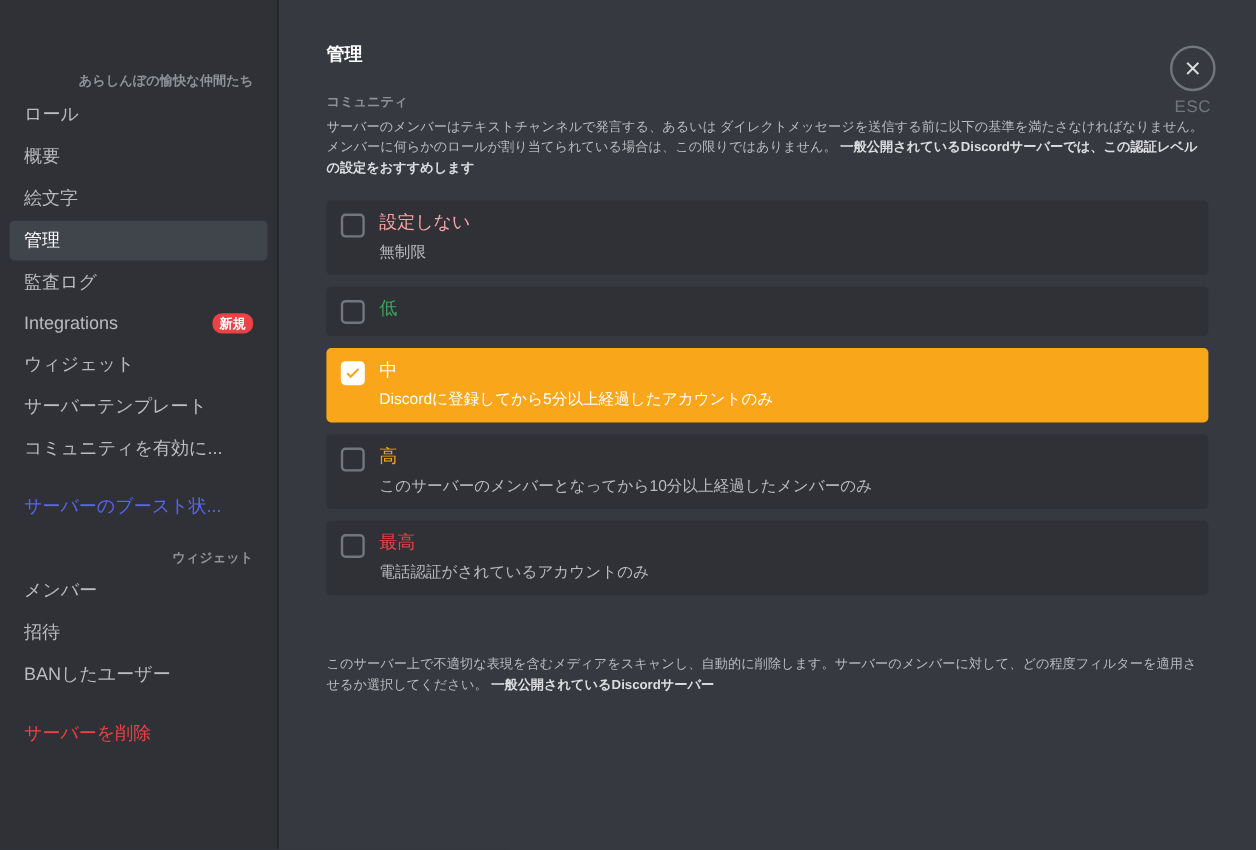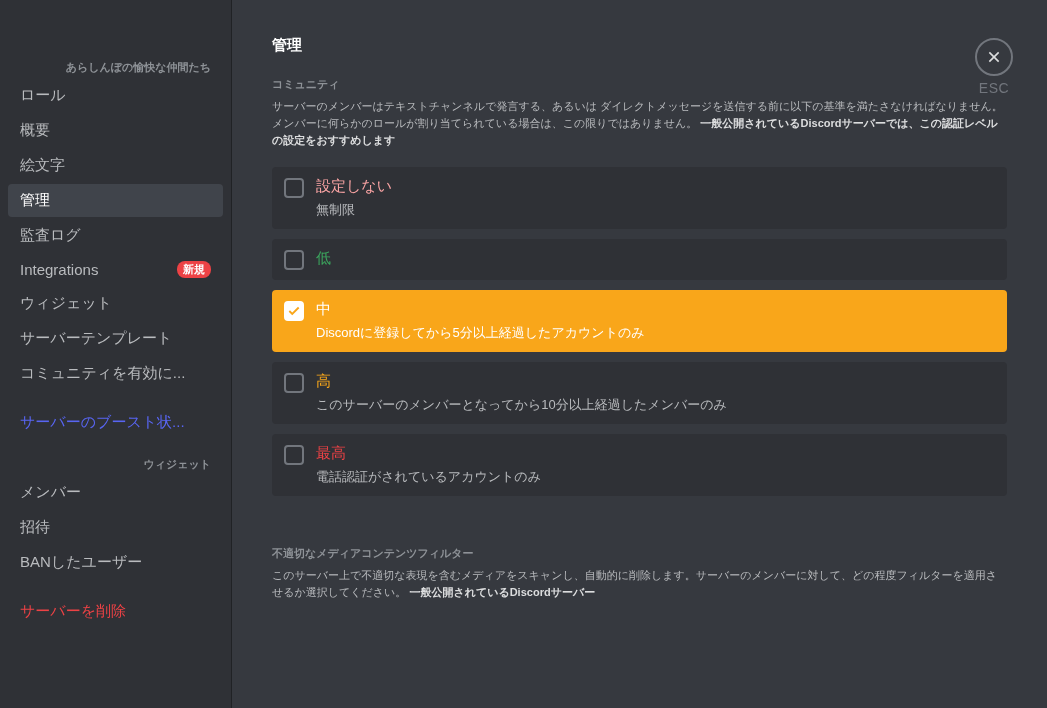--- a/index.html
+++ b/index.html
@@ -247,21 +247,20 @@
     <div class="option">
       <div class="check"></div>
       <div>
         <div class="label label-highest">最高</div>
         <div class="desc">電話認証がされているアカウントのみ</div>
       </div>
     </div>
 
     <div class="gap-large"></div>
 
-    <div class="subsection-title">不適切なメディアコンテンツフィルター</div>
     <div class="subsection-desc">
       <span>このサーバー上で不適切な表現を含むメディアをスキャンし、自動的に削除します。サーバーのメンバーに対して、どの程度フィルターを適用させるか選択してください。</span>
       <b>一般公開されているDiscordサーバー</b>
     </div>
 
   </div>
 
   <div class="close-wrap">
     <div class="close-btn">
       <svg viewBox="0 0 24 24">

